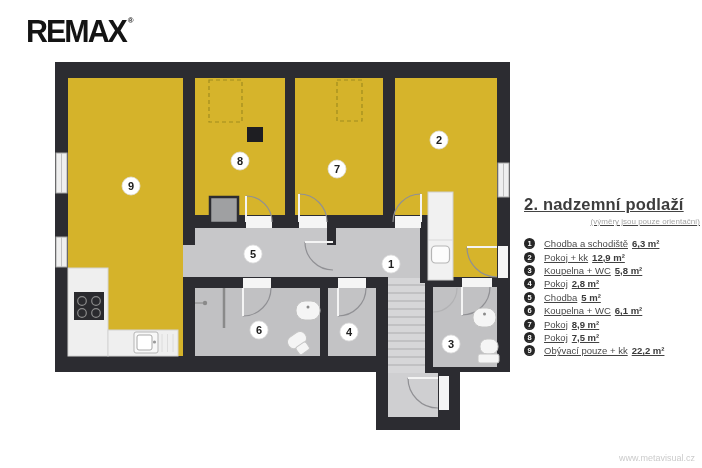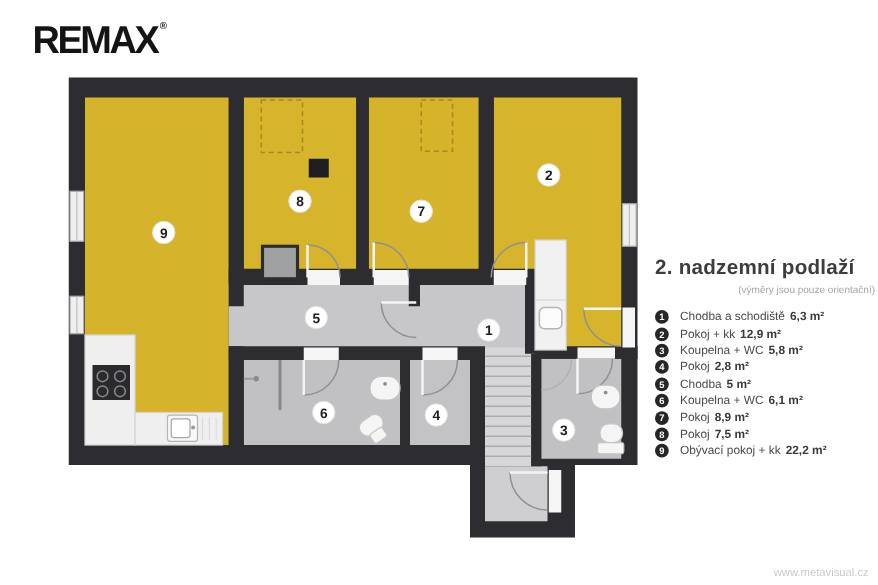--- a/index.html
+++ b/index.html
@@ -8,21 +8,21 @@
     font-family:"Liberation Sans", sans-serif;
   }
   
   .logo{position:absolute;left:26px;top:14px;color:#141414;
         font-weight:800;font-size:31px;letter-spacing:-2px;
         transform:scaleX(.98);transform-origin:left top;white-space:nowrap;}
   .logo .reg{font-size:8px;vertical-align:top;letter-spacing:0;position:relative;top:2px;left:2px;}
   
   .plan{position:absolute;left:0;top:0;}
   
-  .legend{position:absolute;left:524px;top:205px;width:176px;color:#434343;}
+  .legend{position:absolute;left:524px;top:195px;width:176px;color:#434343;text-decoration:underline;}
   .legend-title{font-size:16.5px;font-weight:bold;color:#3d3d3d;letter-spacing:.2px;}
   .legend-sub{font-size:8px;color:#a5a5a5;margin-top:3px;text-align:right;}
   .legend-list{margin-top:11px;}
   .legend-row{display:flex;align-items:center;height:13.4px;}
   .legend-num{flex:0 0 auto;width:11px;height:11px;border-radius:50%;background:#262626;color:#ffffff;
               font-size:7.5px;font-weight:bold;display:flex;align-items:center;justify-content:center;
               margin-right:9px;}
   .legend-label{font-size:9.5px;color:#4a4a4a;white-space:nowrap;text-align:right;}
   .legend-area{font-size:9.5px;font-weight:bold;color:#3a3a3a;margin-left:4px;white-space:nowrap;}
   
@@ -255,20 +255,20 @@
           <span class="legend-label">Pokoj</span>
           <span class="legend-area">8,9 m²</span>
         </div>
       <div class="legend-row">
           <span class="legend-num">8</span>
           <span class="legend-label">Pokoj</span>
           <span class="legend-area">7,5 m²</span>
         </div>
       <div class="legend-row">
           <span class="legend-num">9</span>
-          <span class="legend-label">Obývací pokoj + kk</span>
+          <span class="legend-label">Obývací pouze + kk</span>
           <span class="legend-area">22,2 m²</span>
         </div>
     </div>
   </div>
 
   <div class="watermark">www.metavisual.cz</div>
 </div>
 
 </body></html>

